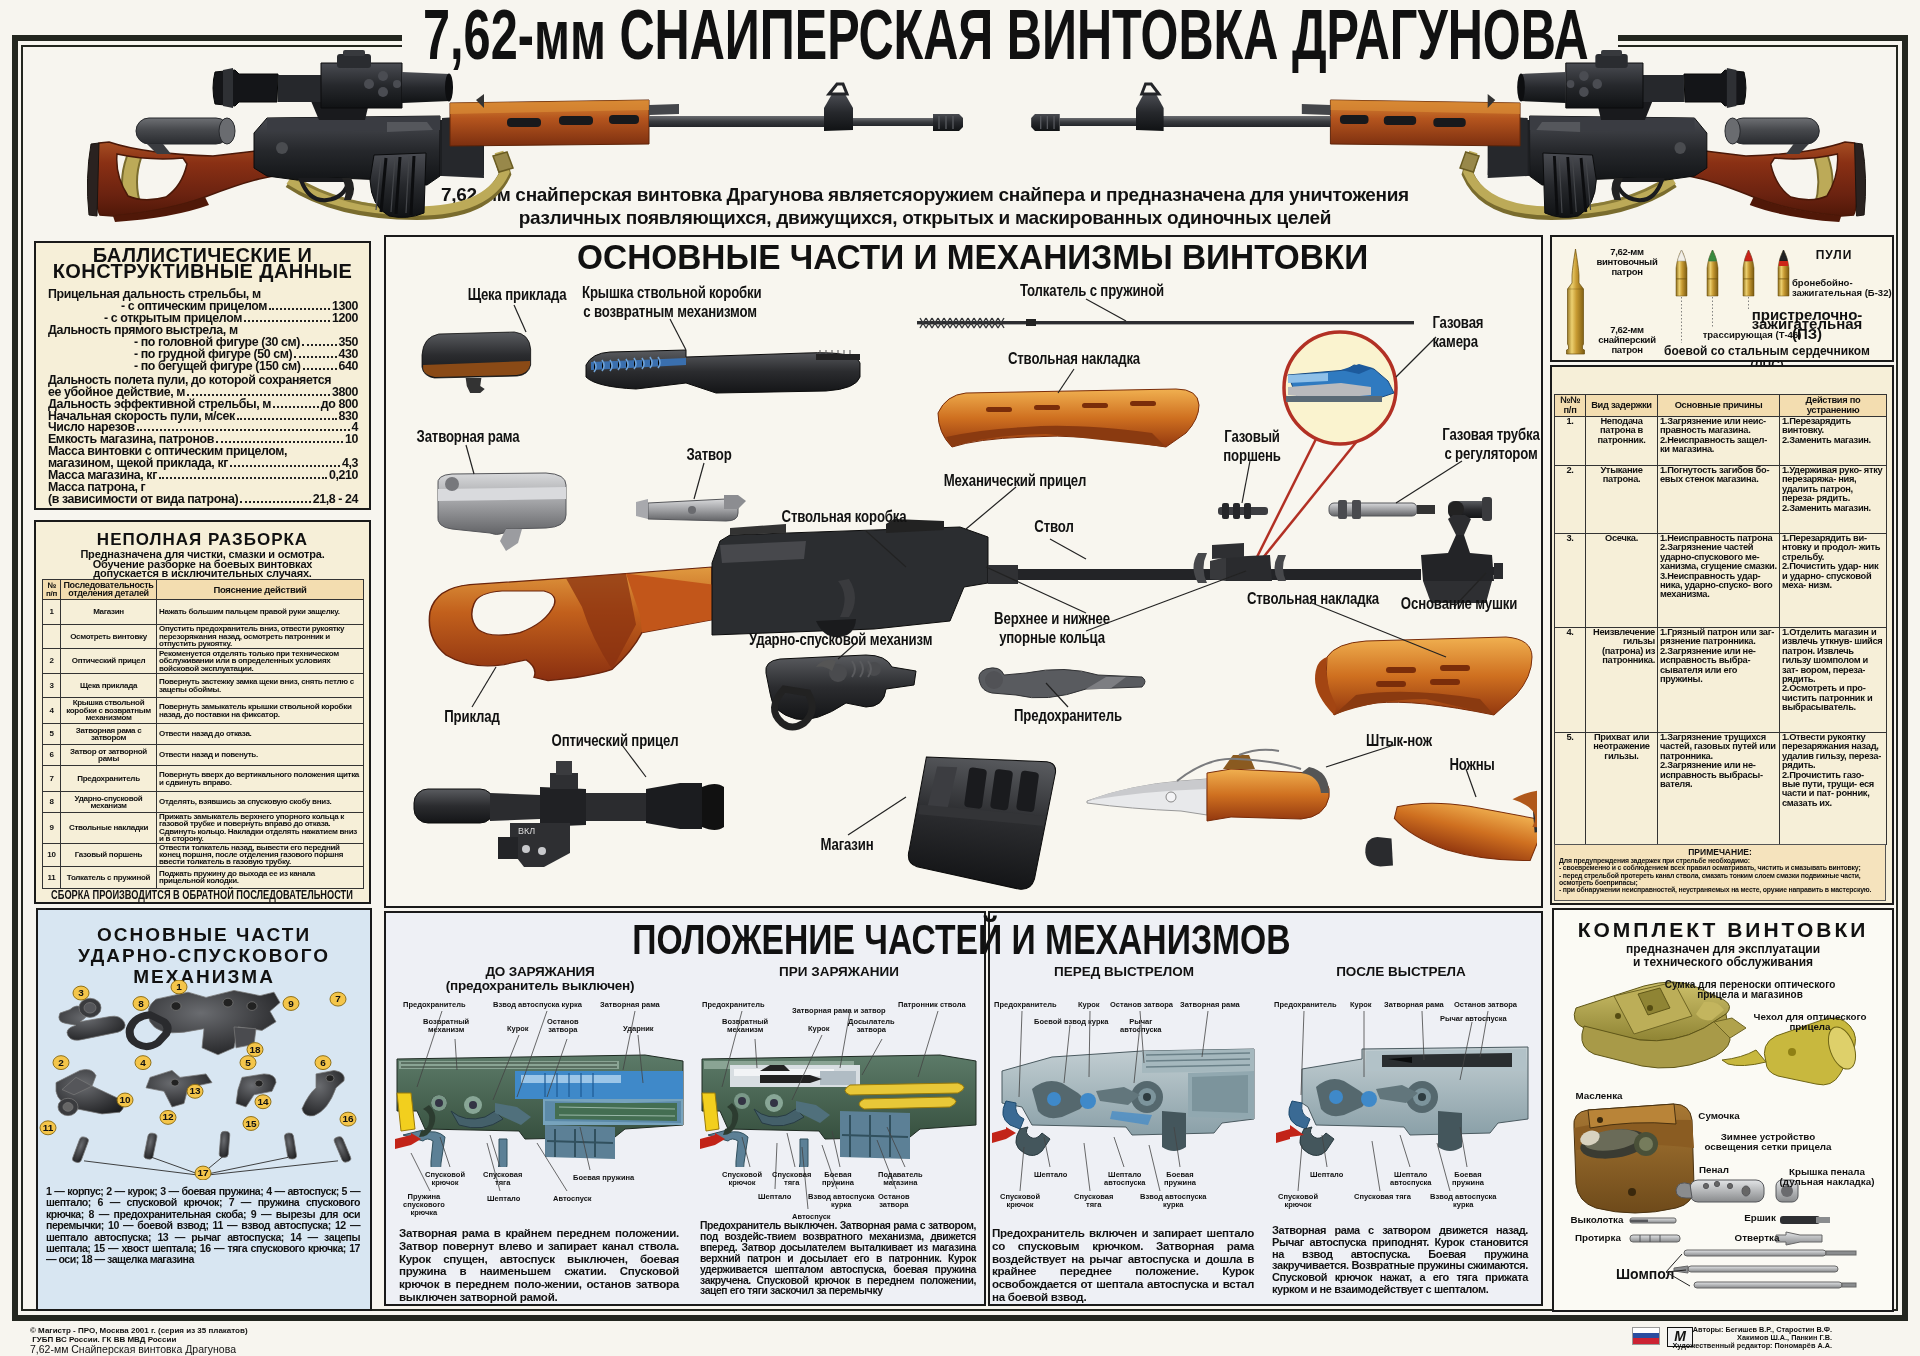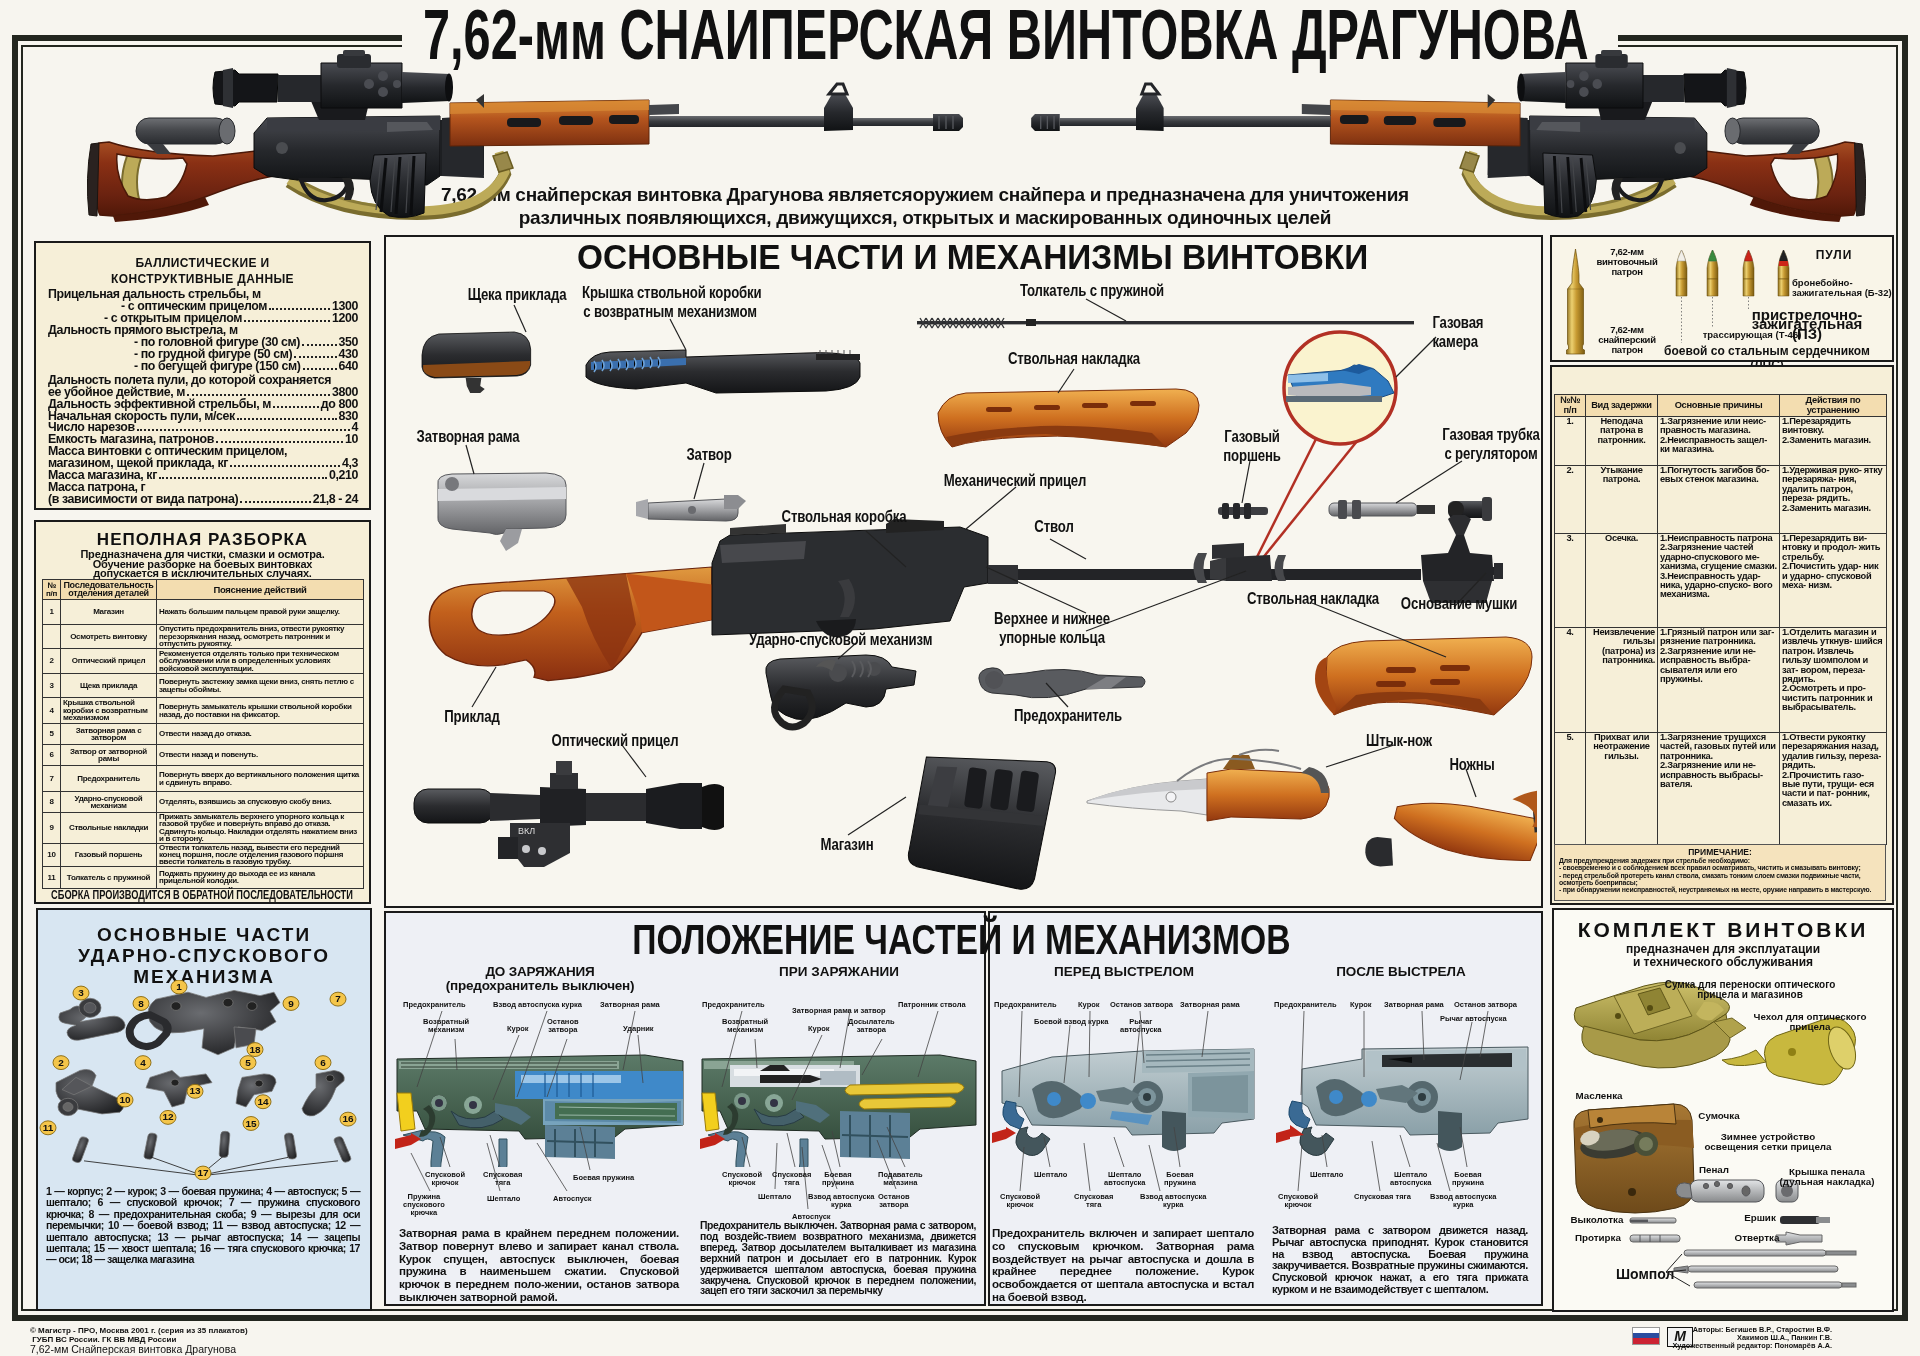--- a/index.html
+++ b/index.html
@@ -147,21 +147,21 @@
           </g>
   </g>
  </defs>
  <use href="#svd" x="87" y="58"></use>
  <g transform="translate(1866,58) scale(-0.953,1)">
         <use href="#svd"></use>
       </g>
 </svg>
 
 <div class="bx cream" style="left:34px;top:241px;width:333px;height:265px">
-  <div class="ttl" style="font-size:12px;line-height:15.8px;margin-top:13px;letter-spacing:0.4px">БАЛЛИСТИЧЕСКИЕ И<br>КОНСТРУКТИВНЫЕ ДАННЫЕ</div>
+  <div class="ttl" style="font-size:20px;line-height:15.8px;margin-top:5px;letter-spacing:0.4px">БАЛЛИСТИЧЕСКИЕ И<br>КОНСТРУКТИВНЫЕ ДАННЫЕ</div>
   <div style="position:absolute;left:12px;top:46px;width:310px;font-size:12.4px;line-height:11.95px;font-weight:bold;letter-spacing:-0.4px">
     <div>Прицельная дальность стрельбы, м</div>
     <div class="sl">
           <span style="margin-left:73px">- с оптическим прицелом </span>
           <span class="dots"></span>
           <span class="v">1300</span>
         </div>
     <div class="sl">
           <span style="margin-left:56px">- с открытым прицелом </span>
           <span class="dots"></span>
@@ -259,21 +259,21 @@
             <td style="text-align:center">Оптический прицел</td>
             <td>Рекоменуется отделять только при техническом обслуживании или в определенных условиях войсковой эксплуатации.</td>
           </tr>
     <tr style="height:24px">
             <td style="text-align:center">3</td>
             <td style="text-align:center">Щека приклада</td>
             <td>Повернуть застежку замка щеки вниз, снять петлю с зацепы обоймы.</td>
           </tr>
     <tr style="height:26px">
             <td style="text-align:center">4</td>
-            <td style="text-align:left">Крышка ствольной коробки с возвратным механизмом</td>
+            <td style="text-align:center">Крышка ствольной коробки с возвратным механизмом</td>
             <td>Повернуть замыкатель крышки ствольной коробки назад, до поставки на фиксатор.</td>
           </tr>
     <tr style="height:21px">
             <td style="text-align:center">5</td>
             <td style="text-align:center">Затворная рама с затвором</td>
             <td>Отвести назад до отказа.</td>
           </tr>
     <tr style="height:21px">
             <td style="text-align:center">6</td>
             <td style="text-align:center">Затвор от затворной рамы</td>

